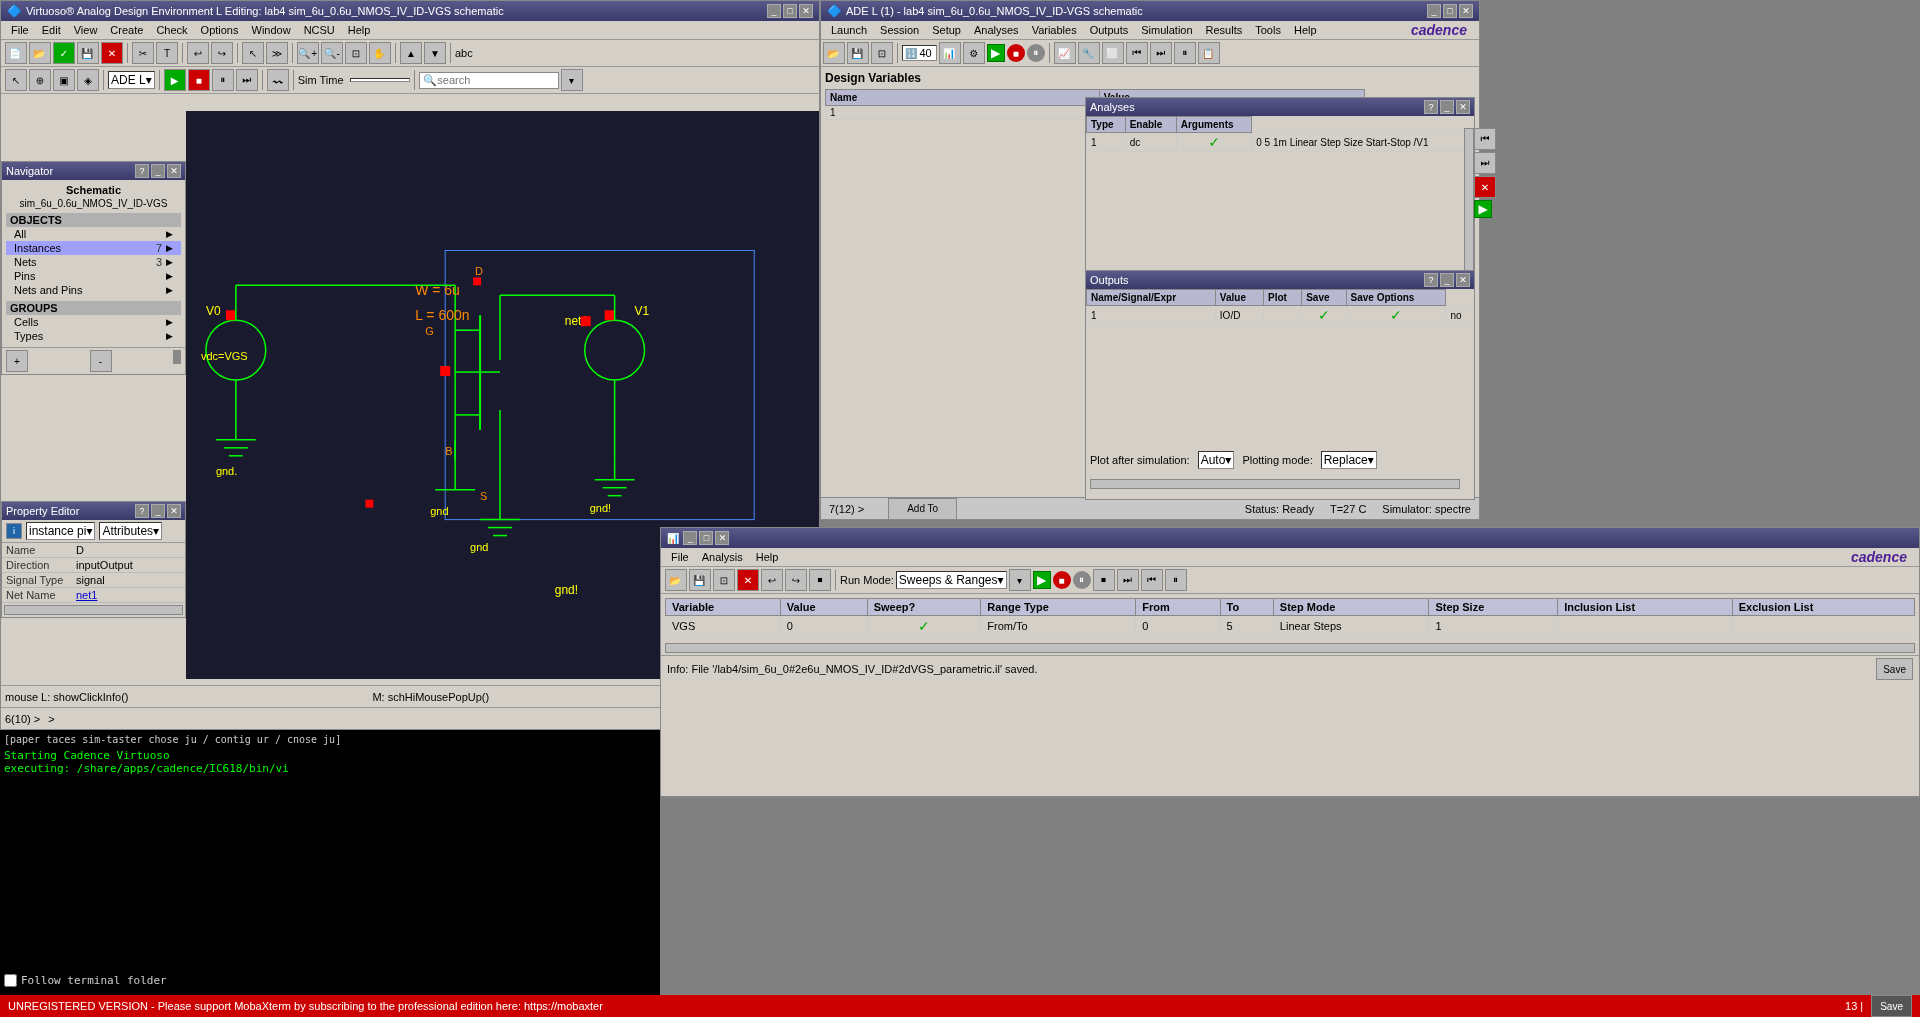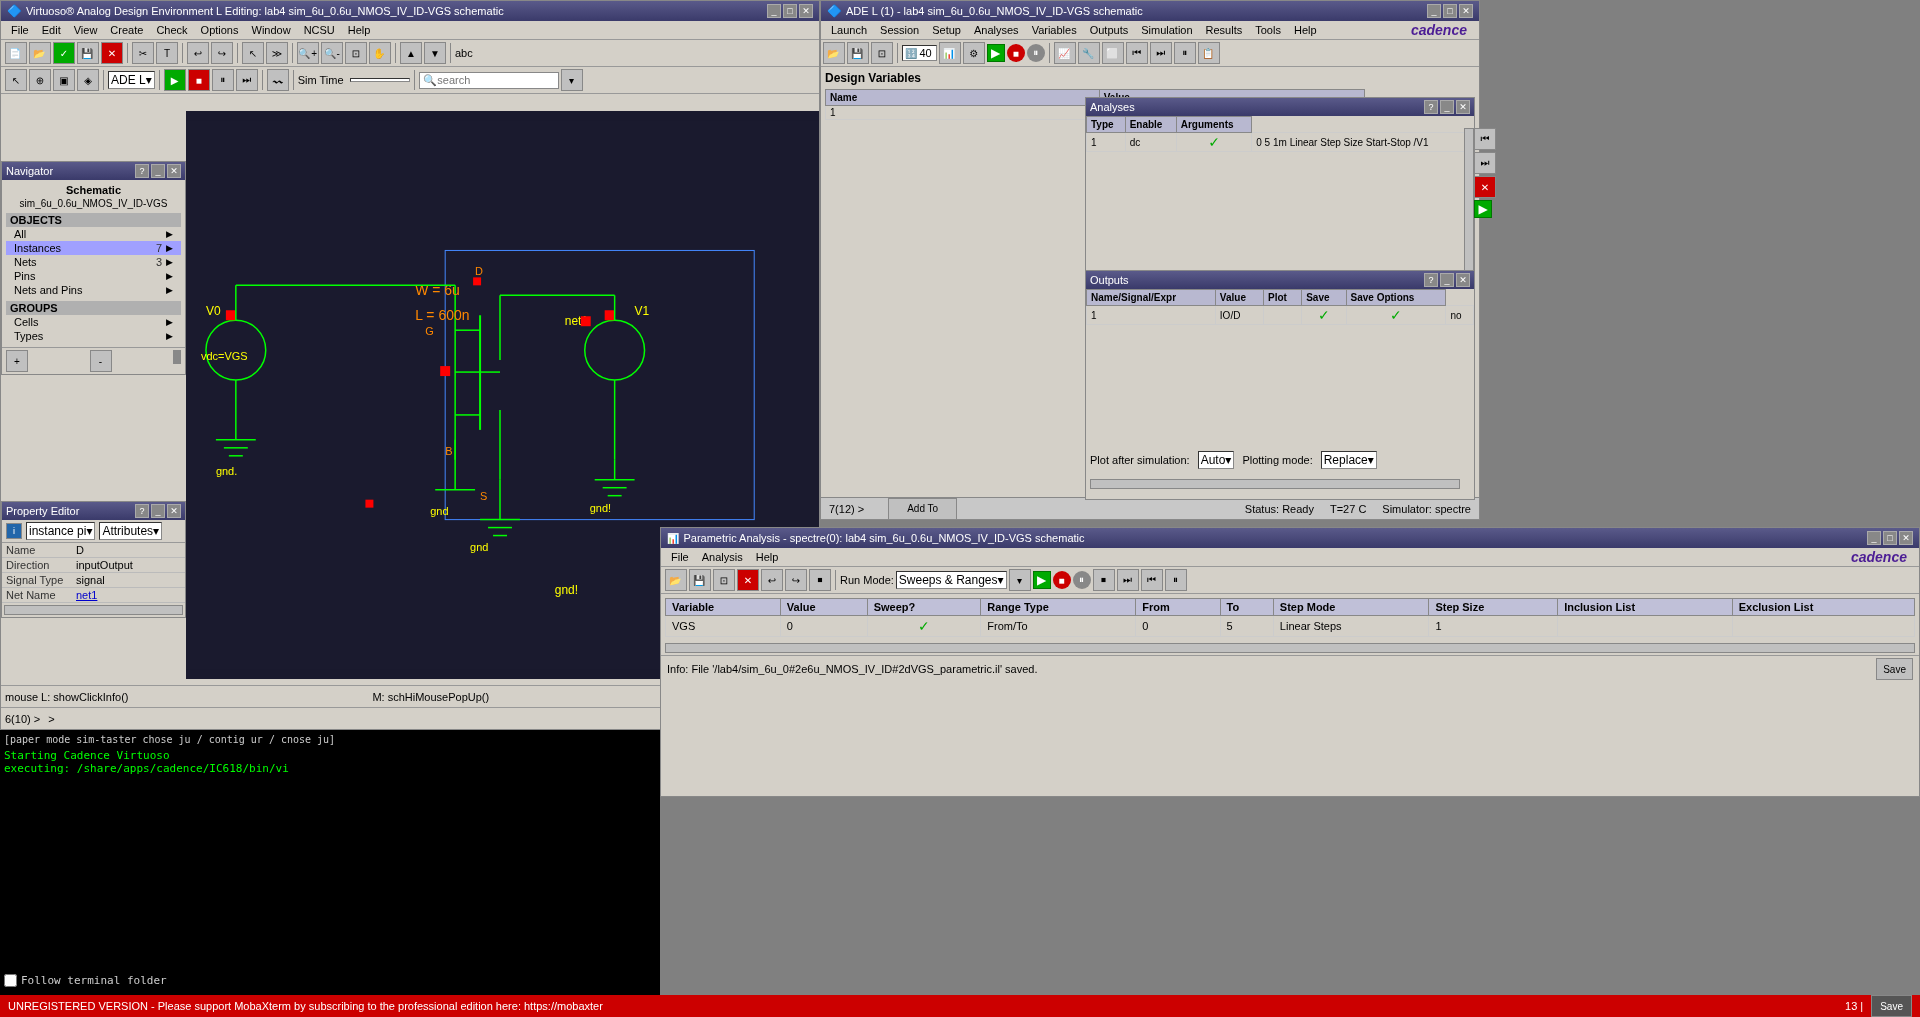--- a/index.html
+++ b/index.html
@@ -765,36 +765,35 @@
         <span>Plotting mode:</span>
         <div class="combo-box">
           <span>Replace</span>
           <span>▾</span>
         </div>
       </div>
       <div class="scrollbar-h" style="position:absolute; bottom:10px; left:4px; right:14px;"></div>
     </div>
 
     <div class="terminal-area">
-      <div style="color:#cccccc; font-size:10px; margin-bottom:4px;">[paper mode sim-taster chose ju / contig ur / cnose ju]</div>
+      <div style="color:#cccccc; font-size:10px; margin-bottom:4px;">[paper taces sim-taster chose ju / contig ur / cnose ju]</div>
       <div style="color:#00ff00;">Starting Cadence Virtuoso</div>
       <div style="color:#00ff00;">executing: /share/apps/cadence/IC618/bin/vi</div>
       <div style="height:40px;"></div>
 
       <div style="display:flex; align-items:center; gap:4px; color:#cccccc; position:absolute; bottom:30px; left:4px;">
         <input type="checkbox" style="">
         <span>Follow terminal folder</span>
       </div>
     </div>
 
     <div class="parametric-window">
 
       <div class="titlebar">
         <span style="font-size:10px;">📊</span>
-        <span class="title-text">Parametric Analysis - spectre(0): lab4 sim_6u_0.6u_NMOS_IV_ID-VGS schematic</span>
         <div class="win-btns">
           <div class="win-btn">_</div>
           <div class="win-btn">□</div>
           <div class="win-btn">✕</div>
         </div>
       </div>
 
       <div class="menubar">
         <span class="menu-item">File</span>
         <span class="menu-item">Analysis</span>

